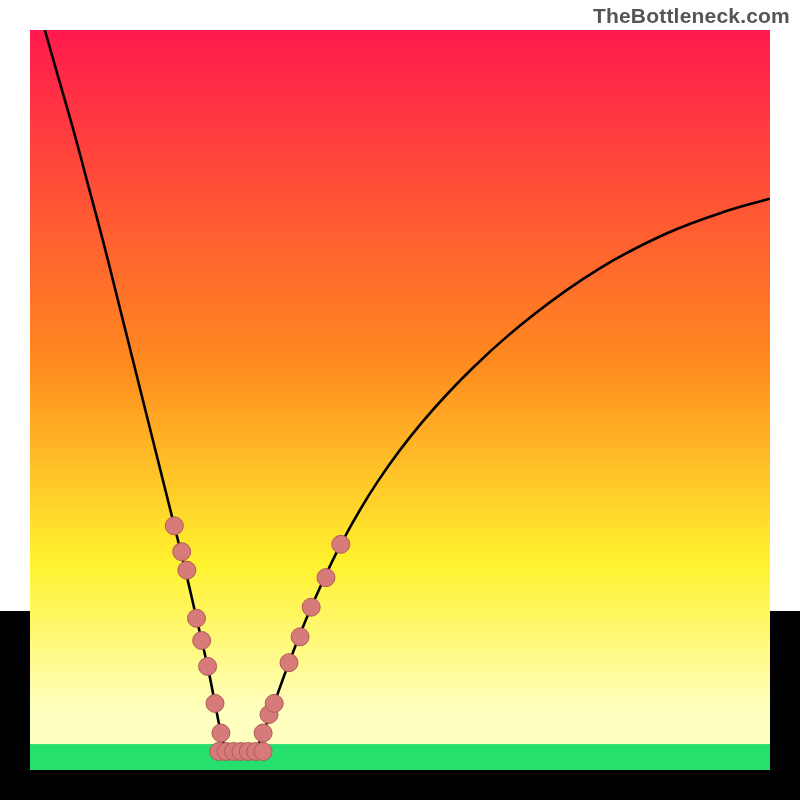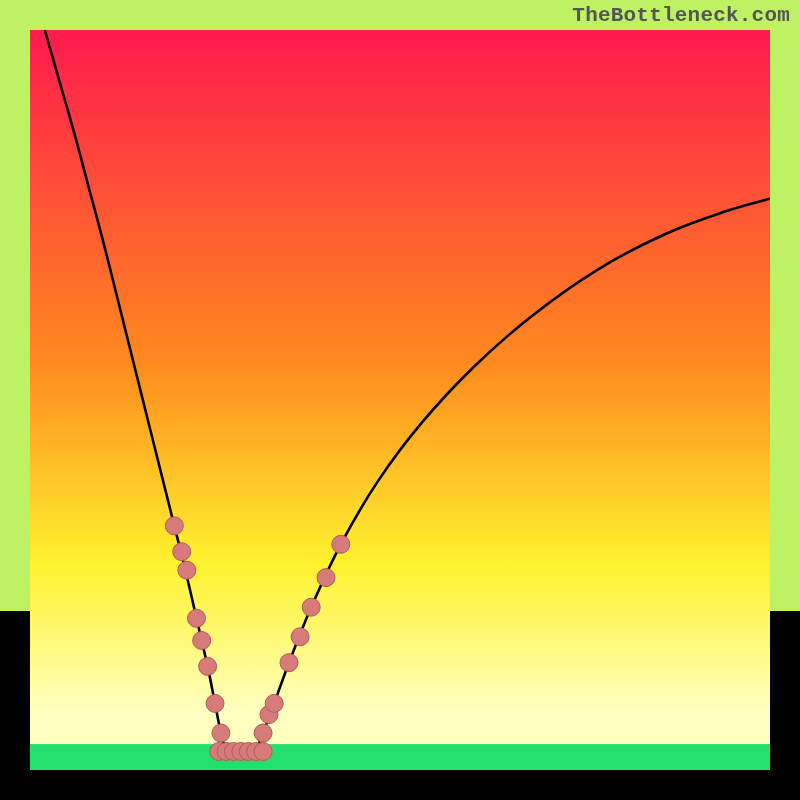--- a/index.html
+++ b/index.html
@@ -8,22 +8,21 @@
     width: 800px;
     height: 800px;
     overflow: hidden;
     font-family: Arial, Helvetica, sans-serif;
     background: #000;
   }
   .frame {
     position: relative;
     width: 800px;
     height: 611px;
-    background: #bef264;
-    font-family: Liberation Mono, monospace;
+    background: #ffffff;
   }
   .attribution {
     position: absolute;
     top: 4px;
     right: 10px;
     font-size: 21px;
     font-weight: bold;
     color: #555;
     z-index: 10;
     letter-spacing: 0.2px;

